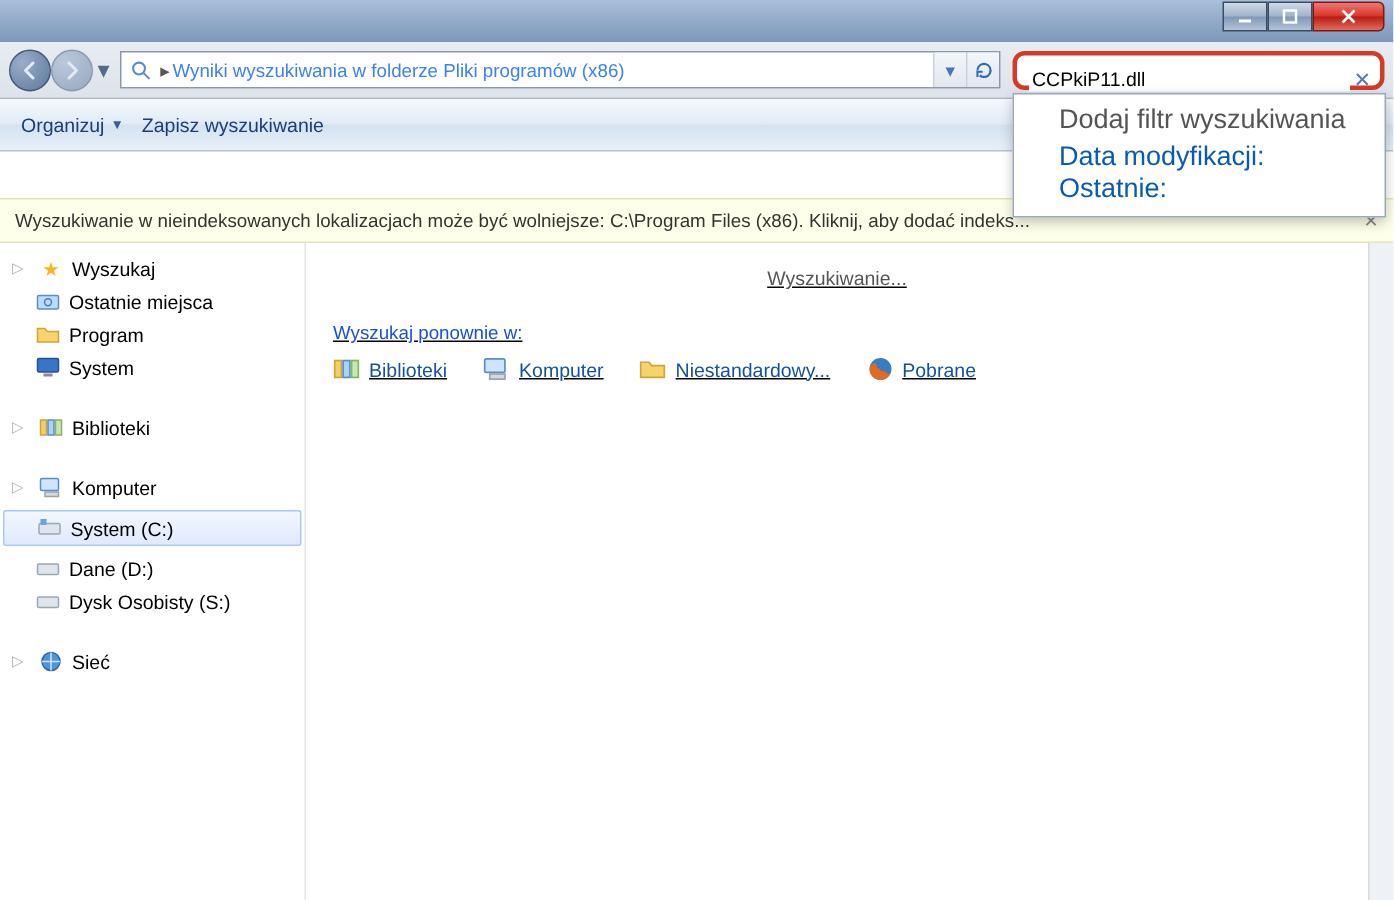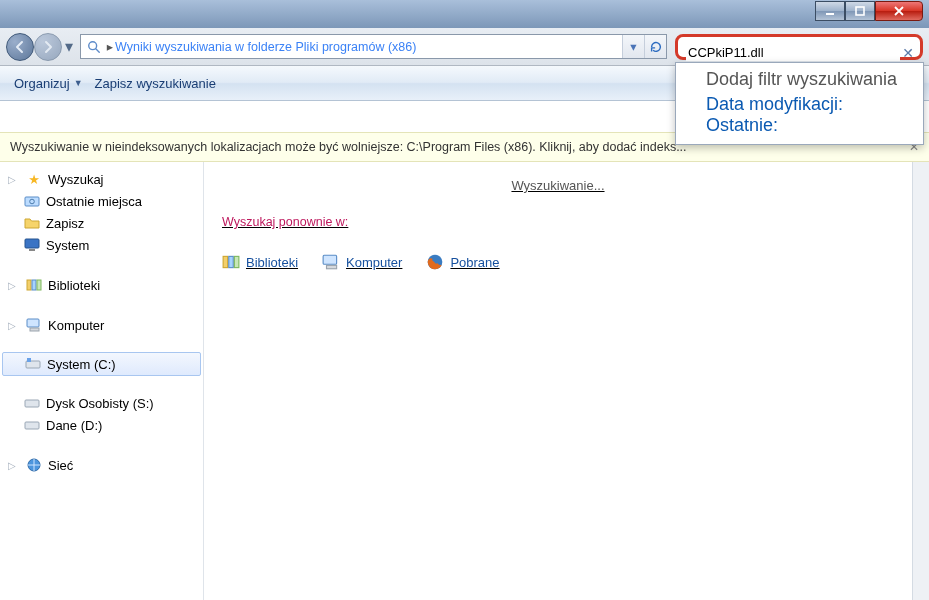--- a/index.html
+++ b/index.html
@@ -40,29 +40,29 @@
   
   .infobar { height:30px; background:#feffea; border:1px solid #e4e4b8; border-left:none; border-right:none; display:flex; align-items:center; padding:0 10px; font-size:12.5px; color:#333;margin-top:31px; }
   .infobar .close-info { margin-left:auto; color:#888; cursor:pointer; font-size:12px;}
 
   
   .body { display:flex; height:calc(600px - 28px - 38px - 35px - 45px); }
   .sidebar { width:204px; border-right:1px solid #dfe4ea; overflow:auto; padding:6px 0 6px 0; font-size:13px; }
   .sidegroup { margin-bottom:18px; }
   .sideitem { display:flex; align-items:center; gap:6px; padding:3px 6px 3px 24px; color:#000; cursor:default; }
   .sideitem.root { padding-left:8px; }
-  .sideitem.selected { background:linear-gradient(#f3f7fe,#dfeafd); border:1px solid #a8c6f0; border-radius:2px; margin:16px 2px; padding-left:22px;}
+  .sideitem.selected { background:linear-gradient(#f3f7fe,#dfeafd); border:1px solid #a8c6f0; border-radius:2px; margin:4px 2px; padding-left:22px;}
   .sideicon { width:16px; height:16px; display:inline-flex; align-items:center; justify-content:center; }
   .caret { width:10px; color:#a8b2bf; font-size:10px; margin-right:2px;}
 
   .content { flex:1; position:relative; font-size:13px;text-decoration:underline; } 
 
   .searching { text-align:center; padding:16px 0 22px; color:#555; }
   .reoptions { padding:0 18px; }
-  .reoptions .label { color:#be185d; font-size:12.5px; margin-bottom:24px; }
+  .reoptions .label { color:#1d4ed8; font-size:12.5px; margin-bottom:8px; }
   .reoptions .row { display:flex; gap:24px; align-items:center; flex-wrap:wrap; }
   .reopt { display:flex; align-items:center; gap:6px; color:#16509e; cursor:pointer; font-size:13px;}
   .reopt .icn { width:18px; height:18px; display:inline-flex; align-items:center; justify-content:center;}
 
   
   .statusbar { height:45px; border-top:1px solid #d7dee6; background:linear-gradient(#f1f5fa,#e7edf4); display:flex; align-items:center; gap:14px; padding:0 10px; font-size:13.5px; color:#20395a;}
   .mag { width:38px; height:38px; display:flex; align-items:center; justify-content:center;}
   .scrollbar-v { width:17px; background:#eef1f5; border-left:1px solid #d4dbe3;}
 
   
@@ -178,21 +178,21 @@
             </svg>
         </span>
         <span>Ostatnie miejsca</span>
       </div>
       <div class="sideitem">
         <span class="sideicon folder">
           <svg width="16" height="16" viewBox="0 0 16 16">
               <path d="M1 4h5l1.5 2H15v7H1z" fill="#f6d46b" stroke="#cda734"></path>
             </svg>
         </span>
-        <span>Zapisz</span>
+        <span>Program</span>
       </div>
       <div class="sideitem">
         <span class="sideicon monitor">
           <svg width="16" height="16" viewBox="0 0 16 16">
               <rect x="1" y="2" width="14" height="9" rx="1" fill="#3b74c4" stroke="#24538f"></rect>
               <rect x="5" y="12" width="6" height="2" fill="#888"></rect>
             </svg>
         </span>
         <span>System</span>
       </div>
@@ -231,29 +231,29 @@
             </svg>
         </span>
         <span>System (C:)</span>
       </div>
       <div class="sideitem">
         <span class="sideicon drive">
           <svg width="16" height="16" viewBox="0 0 16 16">
               <rect x="1" y="5" width="14" height="7" rx="1" fill="#dfe5ec" stroke="#9aa7b5"></rect>
             </svg>
         </span>
+        <span>Dane (D:)</span>
+      </div>
+      <div class="sideitem">
+        <span class="sideicon drive">
+          <svg width="16" height="16" viewBox="0 0 16 16">
+              <rect x="1" y="5" width="14" height="7" rx="1" fill="#dfe5ec" stroke="#9aa7b5"></rect>
+            </svg>
+        </span>
         <span>Dysk Osobisty (S:)</span>
-      </div>
-      <div class="sideitem">
-        <span class="sideicon drive">
-          <svg width="16" height="16" viewBox="0 0 16 16">
-              <rect x="1" y="5" width="14" height="7" rx="1" fill="#dfe5ec" stroke="#9aa7b5"></rect>
-            </svg>
-        </span>
-        <span>Dane (D:)</span>
       </div>
     </div>
 
     <div class="sidegroup">
       <div class="sideitem root">
         <span class="caret">▷</span>
         <span class="sideicon globe">
           <svg width="16" height="16" viewBox="0 0 16 16">
               <circle cx="8" cy="8" r="6" fill="#4d96de" stroke="#2d6aa9"></circle>
               <path d="M2 8h12M8 2v12" stroke="#cfe5ff" stroke-width="1"></path>
@@ -282,20 +282,28 @@
         <div class="reopt">
           <span class="icn">
             <svg width="18" height="18" viewBox="0 0 16 16">
                 <rect x="1" y="2" width="12" height="8" rx="1" fill="#cfe5ff" stroke="#5a8dc7"></rect>
                 <rect x="4" y="11" width="9" height="3" fill="#d6d9dd" stroke="#9aa3ad"></rect>
               </svg>
           </span>
           <span>Komputer</span>
         </div>
         <div class="reopt">
+          <span class="icn">
+            <svg width="18" height="18" viewBox="0 0 16 16">
+                <path d="M1 4h5l1.5 2H15v7H1z" fill="#f6d46b" stroke="#cda734"></path>
+              </svg>
+          </span>
+          <span>Niestandardowy...</span>
+        </div>
+        <div class="reopt">
           <span class="icn fox">
             <svg width="18" height="18" viewBox="0 0 16 16">
                 <circle cx="8" cy="8" r="6.5" fill="#3a7cc2"></circle>
                 <path d="M1.5 8a6.5 6.5 0 0 0 12.6 2.2c-1.4 1.2-3 .1-3.8-1.1-1.1.6-2.6.1-2.9-1.4-1.2.2-2.2-1.2-1.6-2.5C4.4 4 3 4.8 2.2 6 1.8 6.6 1.5 7.3 1.5 8z" fill="#e06a1e"></path>
               </svg>
           </span>
           <span>Pobrane</span>
         </div>
       </div>
     </div>

